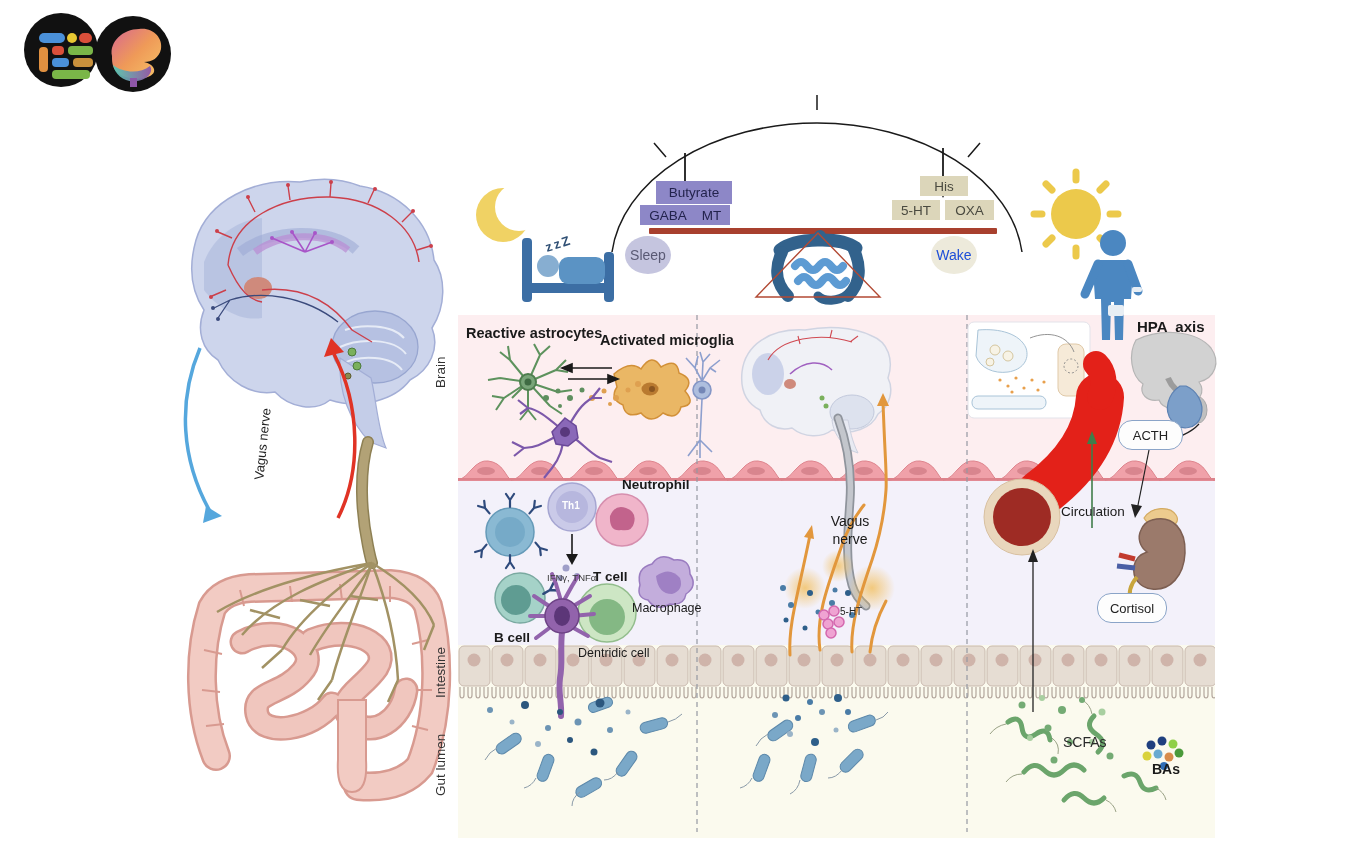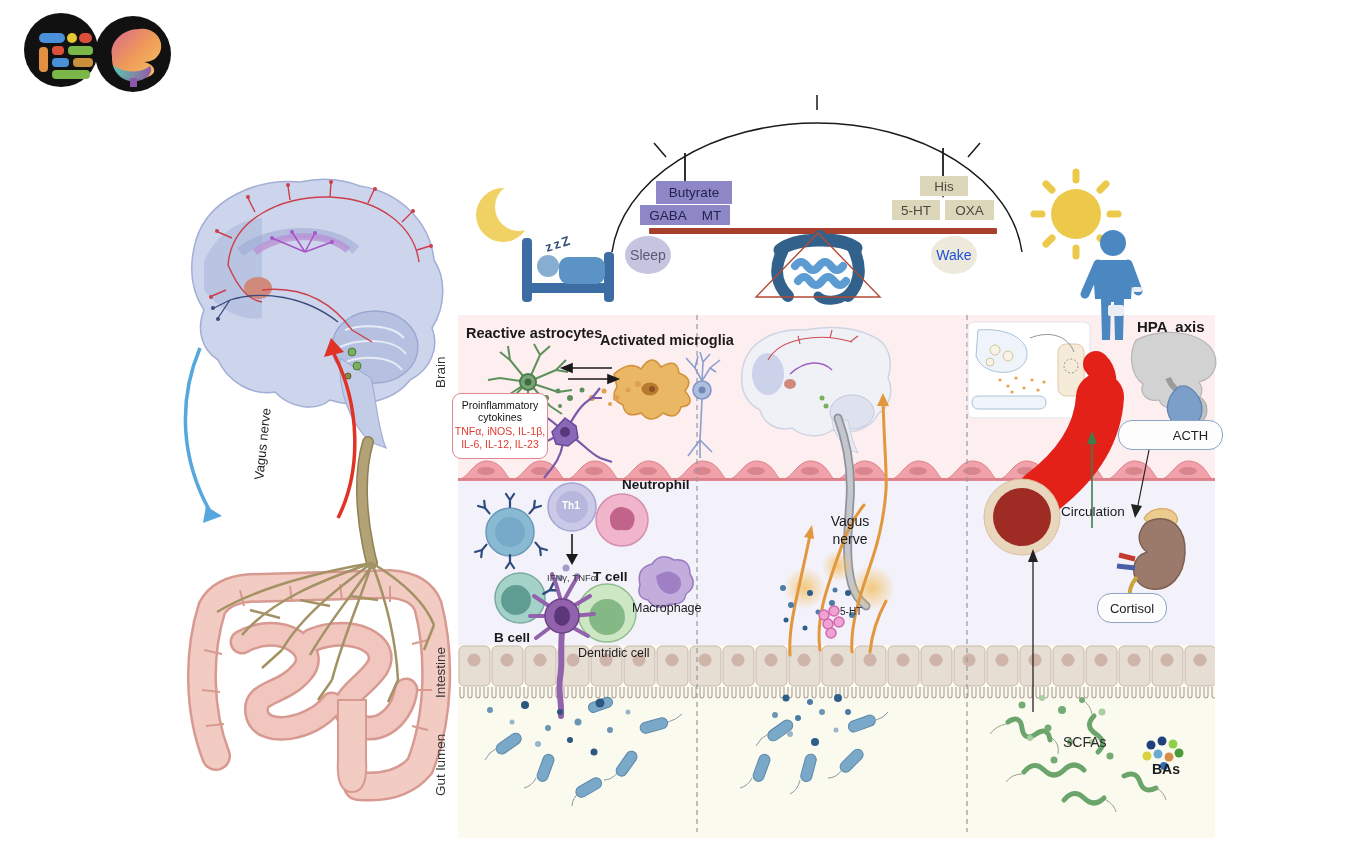--- a/index.html
+++ b/index.html
@@ -535,39 +535,35 @@
   <div class="lbl" style="left:545px;top:236px;font-size:13px;font-weight:bold;color:#2f4f74;letter-spacing:2px;transform:rotate(-18deg);">zzZ</div>
 
   <div class="vlabel" style="left:255px;top:398px;height:92px;font-size:13px;color:#222;transform:rotate(186deg);">Vagus nerve</div>
 
   <div class="vlabel" style="left:433px;top:342px;height:60px;">Brain</div>
   <div class="vlabel" style="left:433px;top:640px;height:64px;">Intestine</div>
   <div class="vlabel" style="left:433px;top:722px;height:86px;">Gut lumen</div>
 
   <div class="lbl bold" style="left:466px;top:325px;font-size:14.5px;">Reactive astrocytes</div>
   <div class="lbl bold" style="left:600px;top:332px;font-size:14.5px;">Activated microglia</div>
-  <div class="cytbox">
-    <div class="t">Proinflammatory cytokines</div>
-    <div class="r"><span>TNFα, iNOS, IL-1β,</span><br><span>IL-6, IL-12, IL-23</span></div>
-  </div>
   <div class="lbl bold" style="left:622px;top:477px;font-size:13.5px;">Neutrophil</div>
   <div class="lbl" style="left:562px;top:500px;font-size:10px;color:#fff;font-weight:bold;">Th1</div>
   <div class="lbl" style="left:547px;top:572px;font-size:9.5px;color:#3a3a3a;">IFNγ, TNFα</div>
   <div class="lbl bold" style="left:593px;top:569px;font-size:13.5px;">T cell</div>
   <div class="lbl bold" style="left:494px;top:630px;font-size:13.5px;">B cell</div>
   <div class="lbl" style="left:632px;top:601px;font-size:12.5px;">Macrophage</div>
   <div class="lbl" style="left:578px;top:646px;font-size:12.5px;">Dentridic cell</div>
 
   <div class="lbl" style="left:815px;top:512px;font-size:14px;text-align:center;width:70px;line-height:1.3;">
     <span>Vagus</span><br><span>nerve</span>
   </div>
   <div class="lbl" style="left:840px;top:606px;font-size:10px;color:#222;">5-HT</div>
 
   <div class="lbl bold" style="left:1137px;top:318px;font-size:15px;white-space:pre;">HPA  axis</div>
-  <div class="pill" style="left:1118px;top:420px;width:63px;height:28px;padding-left:40px;">
+  <div class="pill" style="left:1118px;top:420px;width:63px;height:28px;">
     <span>ACTH</span>
     </div>
   <div class="lbl" style="left:1061px;top:504px;font-size:13.5px;">Circulation</div>
   <div class="pill" style="left:1097px;top:593px;width:68px;height:28px;">
     <span>Cortisol</span>
     </div>
 
   <div class="lbl" style="left:1063px;top:734px;font-size:14px;color:#2a2a2a;">SCFAs</div>
   <div class="lbl bold" style="left:1152px;top:761px;font-size:14px;">BAs</div>
 

